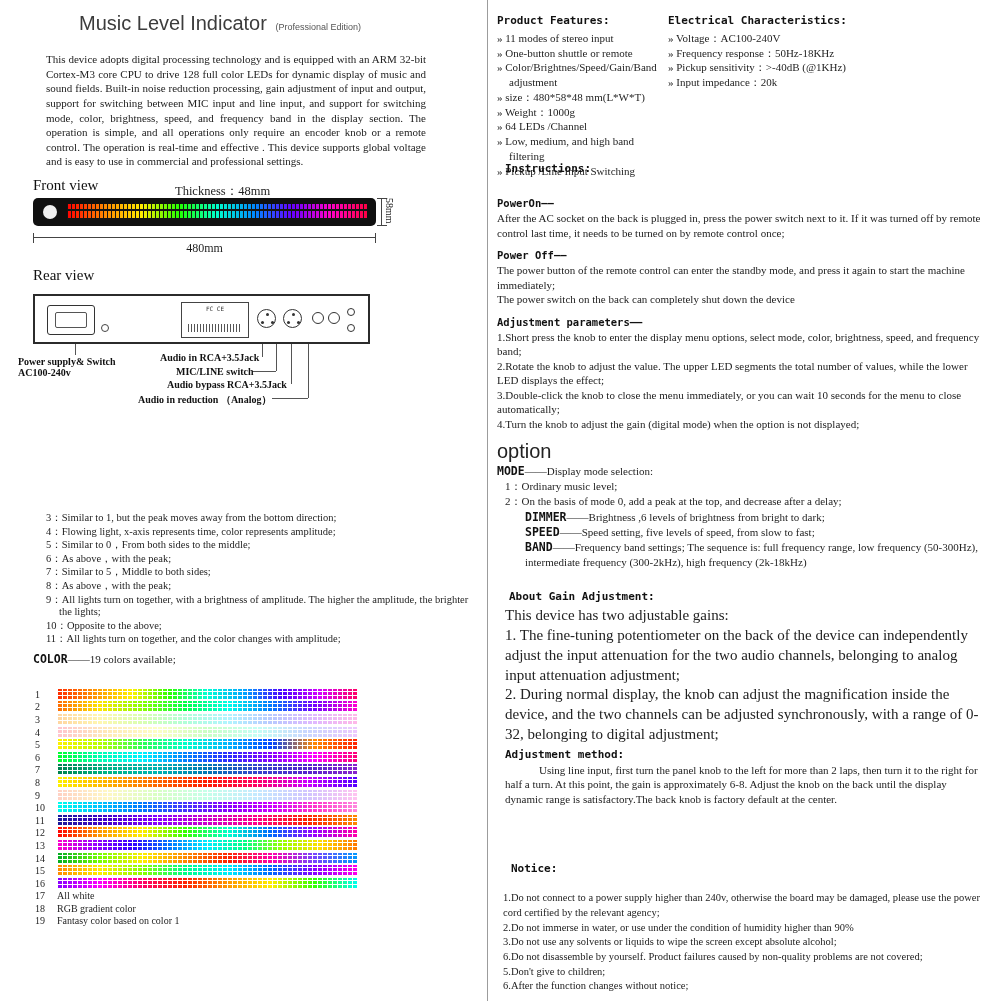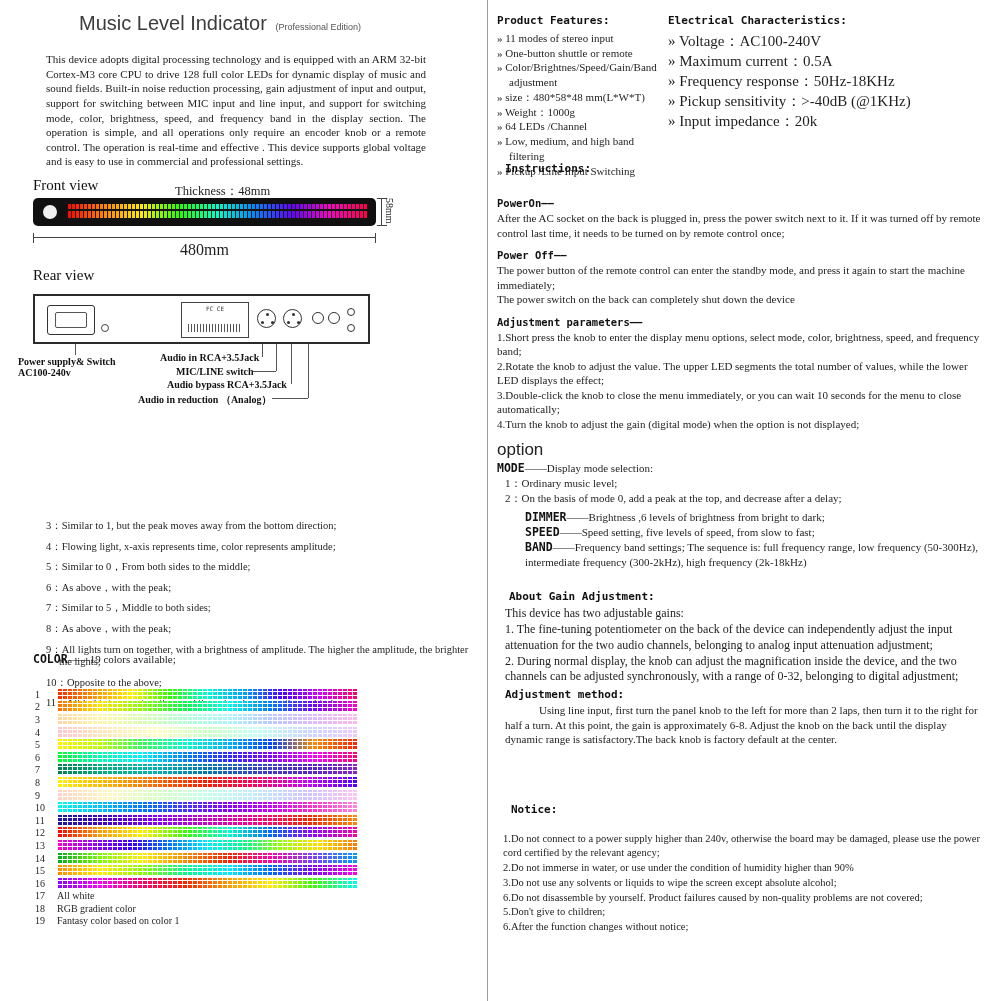--- a/index.html
+++ b/index.html
@@ -17,21 +17,21 @@
   .view-label{position:absolute;font-size:15px;color:#111;}
   .thickness{position:absolute;left:175px;top:183px;font-size:12.5px;}
 
   .front-bar{position:absolute;left:33px;top:198px;width:343px;height:28px;background:#101010;border-radius:5px;}
   .front-knob{position:absolute;left:10px;top:7px;width:14px;height:14px;border-radius:50%;background:#f0f0f0;}
   .front-leds{position:absolute;left:34px;top:6px;right:9px;bottom:6px;}
 
   .dim-line-h{position:absolute;left:33px;top:237px;width:343px;height:0;border-top:1px solid #444;}
   .dim-line-h::before,.dim-line-h::after{content:"";position:absolute;top:-5px;width:1px;height:10px;background:#444;}
   .dim-line-h::before{left:0;}.dim-line-h::after{right:0;}
-  .dim-label-480{position:absolute;left:33px;top:241px;width:343px;text-align:center;font-size:16px;}
+  .dim-label-480{position:absolute;left:33px;top:241px;width:343px;text-align:center;font-size:12px;}
   .dim-line-v{position:absolute;left:381px;top:198px;height:28px;width:0;border-left:1px solid #444;}
   .dim-line-v::before,.dim-line-v::after{content:"";position:absolute;left:-5px;width:10px;height:1px;background:#444;}
   .dim-line-v::before{top:0;}.dim-line-v::after{bottom:0;}
   .dim-label-58{position:absolute;left:384px;top:198px;font-size:10px;writing-mode:vertical-rl;}
 
   .rear-panel{position:absolute;left:33px;top:294px;width:337px;height:50px;border:2px solid #2b2b2b;background:#fff;}
   .rp-power{position:absolute;left:12px;top:9px;width:48px;height:30px;border:1.5px solid #333;border-radius:3px;}
   .rp-power::after{content:"";position:absolute;left:7px;top:6px;right:7px;bottom:6px;border:1px solid #555;border-radius:2px;}
   .rp-fuse{position:absolute;left:66px;top:28px;width:8px;height:8px;border:1px solid #444;border-radius:50%;}
   .rp-plate{position:absolute;left:146px;top:6px;width:68px;height:36px;border:1px solid #444;font-size:6px;
@@ -44,47 +44,47 @@
   .rp-knob{position:absolute;top:16px;width:12px;height:12px;border:1.5px solid #333;border-radius:50%;}
   .rp-jack{position:absolute;left:312px;width:8px;height:8px;border:1px solid #333;border-radius:50%;}
 
   .leader{position:absolute;background:#555;}
   .rear-cap{position:absolute;font-size:10px;font-weight:bold;color:#111;white-space:nowrap;}
   .cap-center{}
 
   
   .sec-head{position:absolute;font-family:"DejaVu Sans Mono",monospace;font-weight:bold;font-size:11px;color:#111;}
   .feat-list{position:absolute;left:497px;top:31px;width:172px;font-size:11px;line-height:1.34;}
-  .elec-list{position:absolute;left:668px;top:31px;width:318px;font-size:15px;line-height:1.34;}
+  .elec-list{position:absolute;left:668px;top:31px;width:318px;font-size:11px;line-height:1.34;}
   .feat-list p,.elec-list p{padding-left:12px;text-indent:-12px;}
 
   .right-flow{position:absolute;left:497px;top:197px;width:489px;}
   .rf-head{font-family:"DejaVu Sans Mono",monospace;font-weight:bold;font-size:10.5px;margin:9px 0 2px;color:#111;}
   .rf-head.first{margin-top:0;}
   .rf-body{font-size:11px;line-height:1.32;color:#222;}
-  .option-head{font-family:"Liberation Sans",sans-serif;font-size:17px;color:#222;margin:9px 0 1px;}
+  .option-head{font-family:"Liberation Sans",sans-serif;font-size:20px;color:#222;margin:9px 0 1px;}
   .kv-label{font-family:"DejaVu Sans Mono",monospace;font-weight:bold;font-size:11.5px;color:#111;}
   .kv-line{font-size:11px;line-height:1.3;}
   .mode-items{padding-left:8px;font-size:11px;line-height:1.35;}
 
   
   .modes-list{position:absolute;left:33px;top:512px;width:448px;font-size:10.5px;line-height:1.2;}
-  .modes-list p{padding-left:26px;text-indent:-13px;margin-bottom:1px;margin-top:8px;}
+  .modes-list p{padding-left:26px;text-indent:-13px;margin-bottom:1px;}
   .color-head{position:absolute;left:33px;top:652px;font-size:11px;}
   .color-chart{position:absolute;left:35px;top:688px;width:340px;}
   .cc-row{display:flex;align-items:center;height:12.6px;}
   .cc-num{width:22px;font-size:10px;flex:none;}
   .cc-grid{width:300px;height:11px;flex:none;}
   .cc-label{font-size:10px;}
 
   
   .br-flow{position:absolute;left:497px;top:510px;width:490px;}
   .kv-block{margin-left:28px;font-size:11px;line-height:1.32;}
   .gain-head{font-family:"DejaVu Sans Mono",monospace;font-weight:bold;font-size:11px;margin:21px 0 3px 12px;color:#111;}
-  .gain-body{font-size:12px;line-height:1.32;margin-left:8px;color:#222;}
+  .gain-body{font-size:15px;line-height:1.32;margin-left:8px;color:#222;}
   .method-head{font-family:"DejaVu Sans Mono",monospace;font-weight:bold;font-size:11px;margin:3px 0 2px 8px;color:#111;}
   .method-body{font-size:11px;line-height:1.32;margin-left:8px;text-indent:34px;color:#222;}
   .notice-head{font-family:"DejaVu Sans Mono",monospace;font-weight:bold;font-size:11px;margin:56px 0 16px 14px;color:#111;}
   .notice-items p{font-size:10.5px;line-height:1.4;margin-left:6px;color:#222;}
 </style>
 </head>
 <body>
 
 <div class="divider"></div>
 
@@ -148,21 +148,20 @@
     <p>» One-button shuttle or remote</p>
     <p>» Color/Brightnes/Speed/Gain/Band adjustment</p>
     <p>» size：480*58*48 mm(L*W*T)</p>
     <p>» Weight：1000g</p>
     <p>» 64 LEDs  /Channel</p>
     <p>» Low, medium, and high band filtering</p>
     <p>» Pickup /Line Input Switching</p>
   </div>
 <div class="elec-list">
     <p>» Voltage：AC100-240V</p>
-    <p>» Maximum current：0.5A</p>
     <p>» Frequency response：50Hz-18KHz</p>
     <p>» Pickup sensitivity：&gt;-40dB (@1KHz)</p>
     <p>» Input impedance：20k</p>
   </div>
 
 <div class="sec-head" style="left:505px;top:162px;">Instructions:</div>
 
 <div class="right-flow">
   <div class="rf-head first">PowerOn——</div>
   <p class="rf-body">After the AC socket on the back is plugged in, press the power switch next to it. If it was turned off by remote control last time, it needs to be turned on by remote control once;</p>

